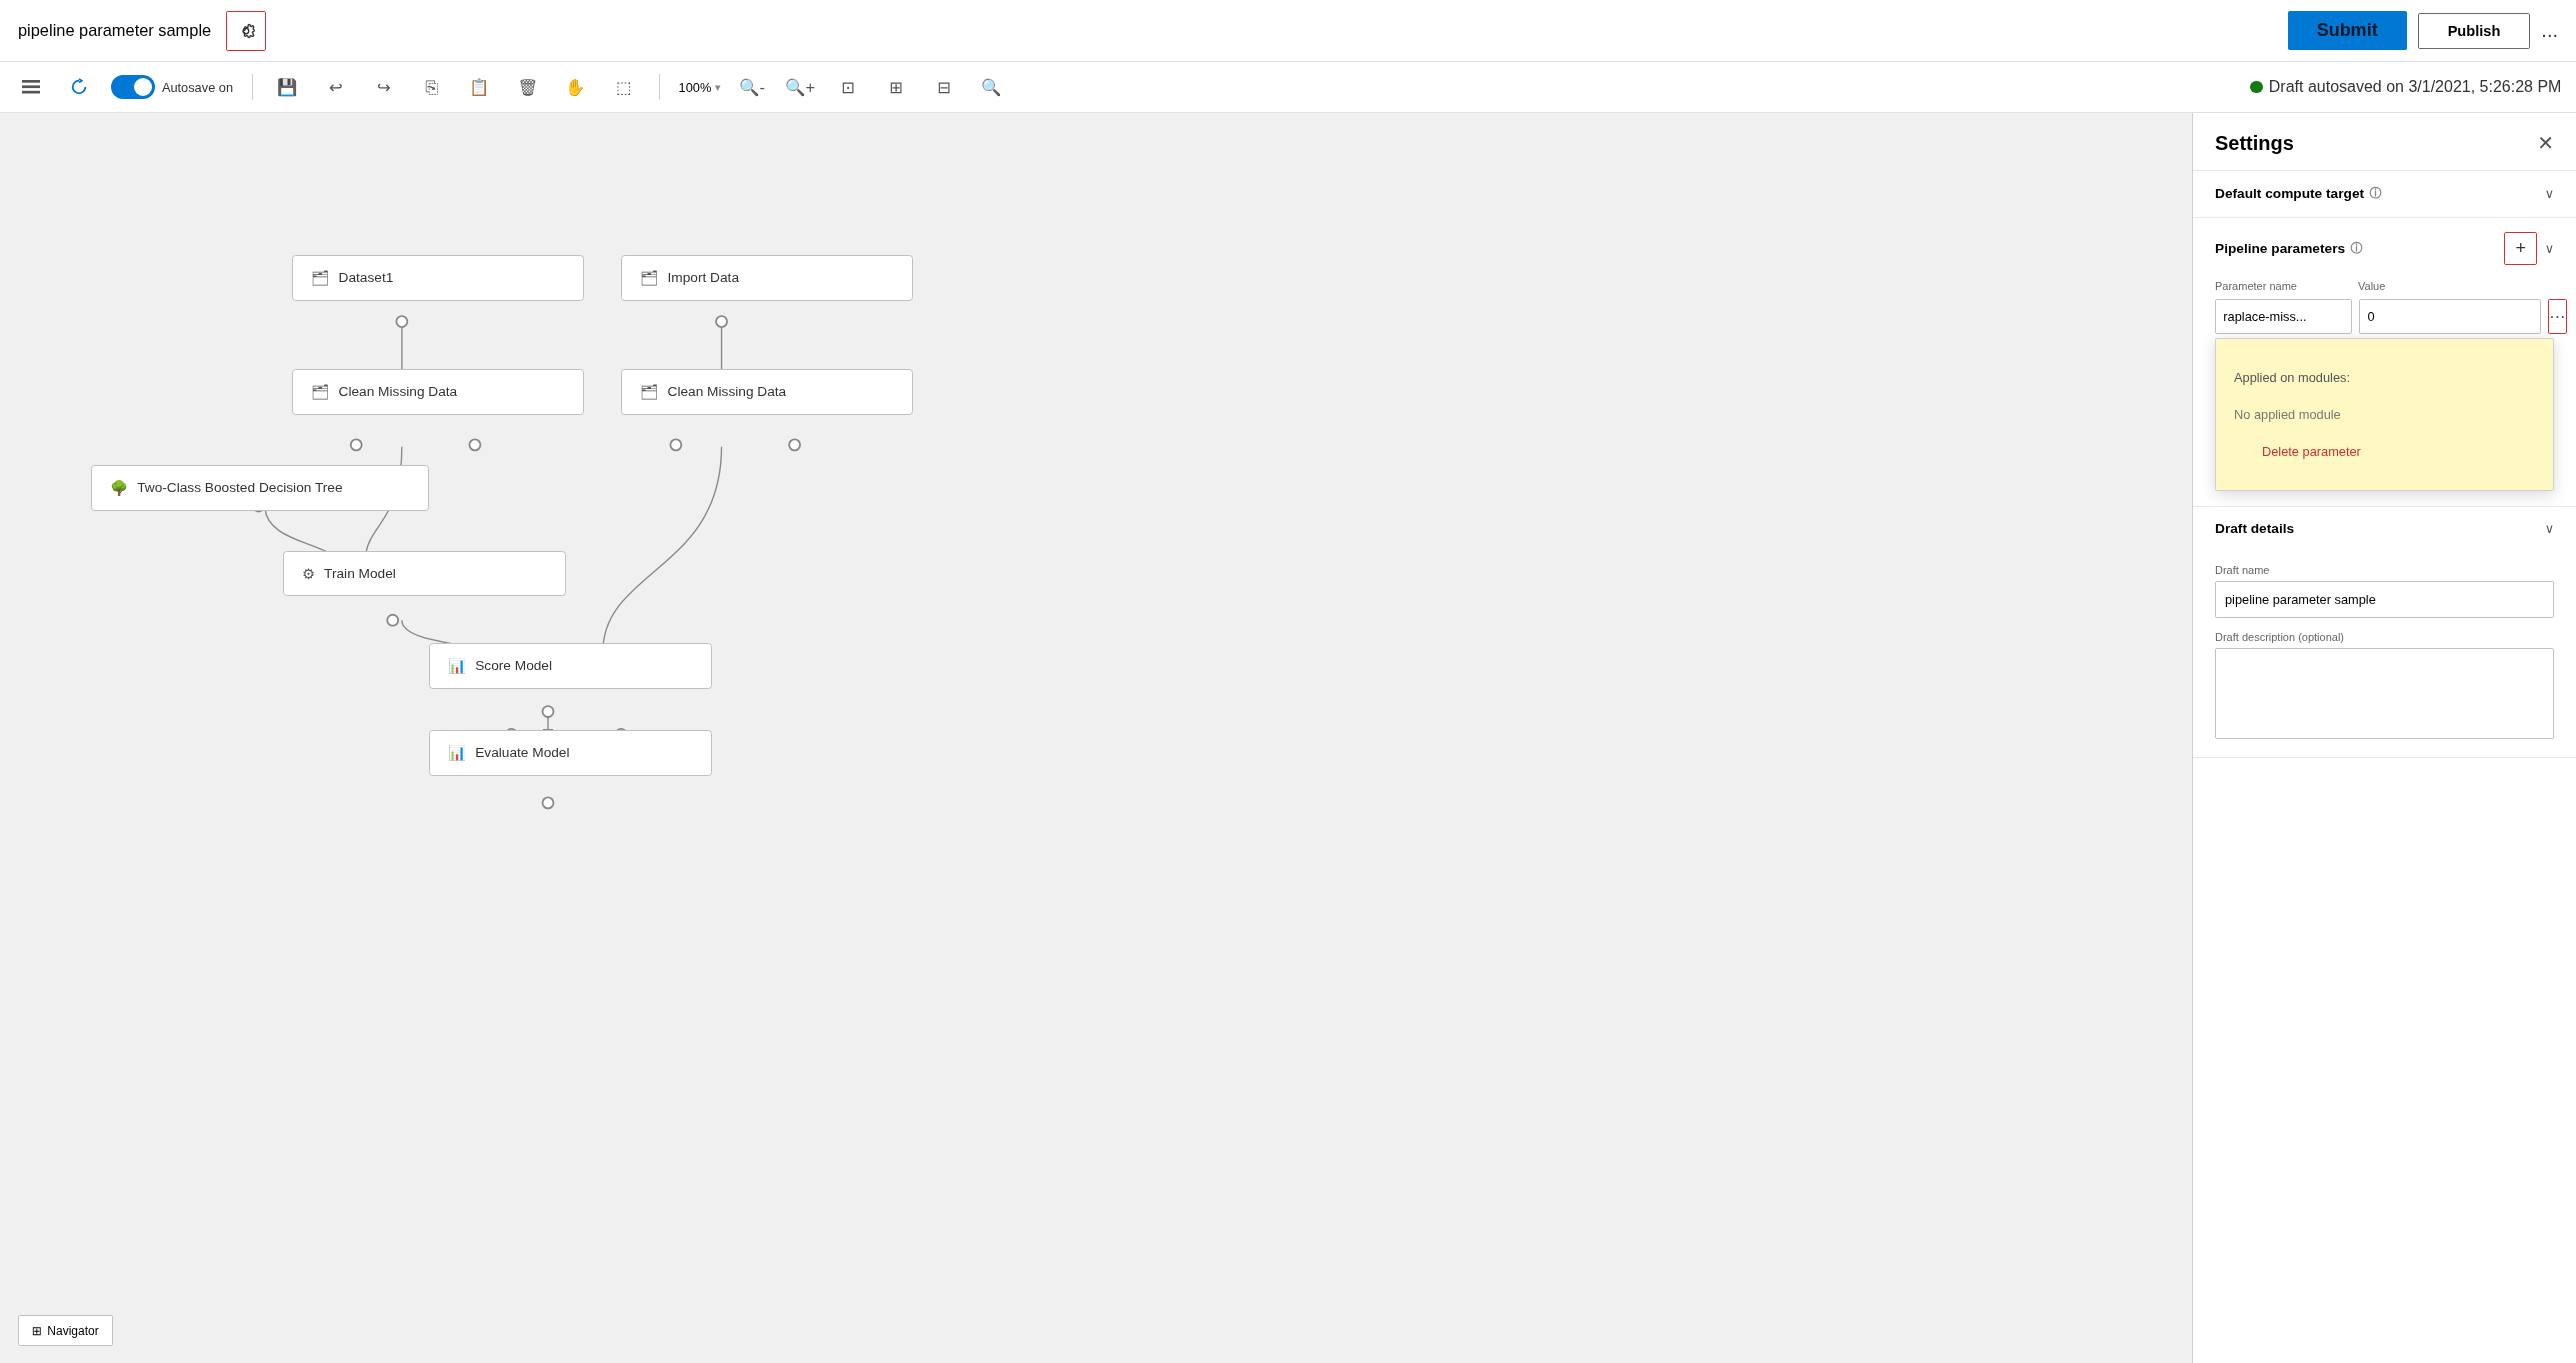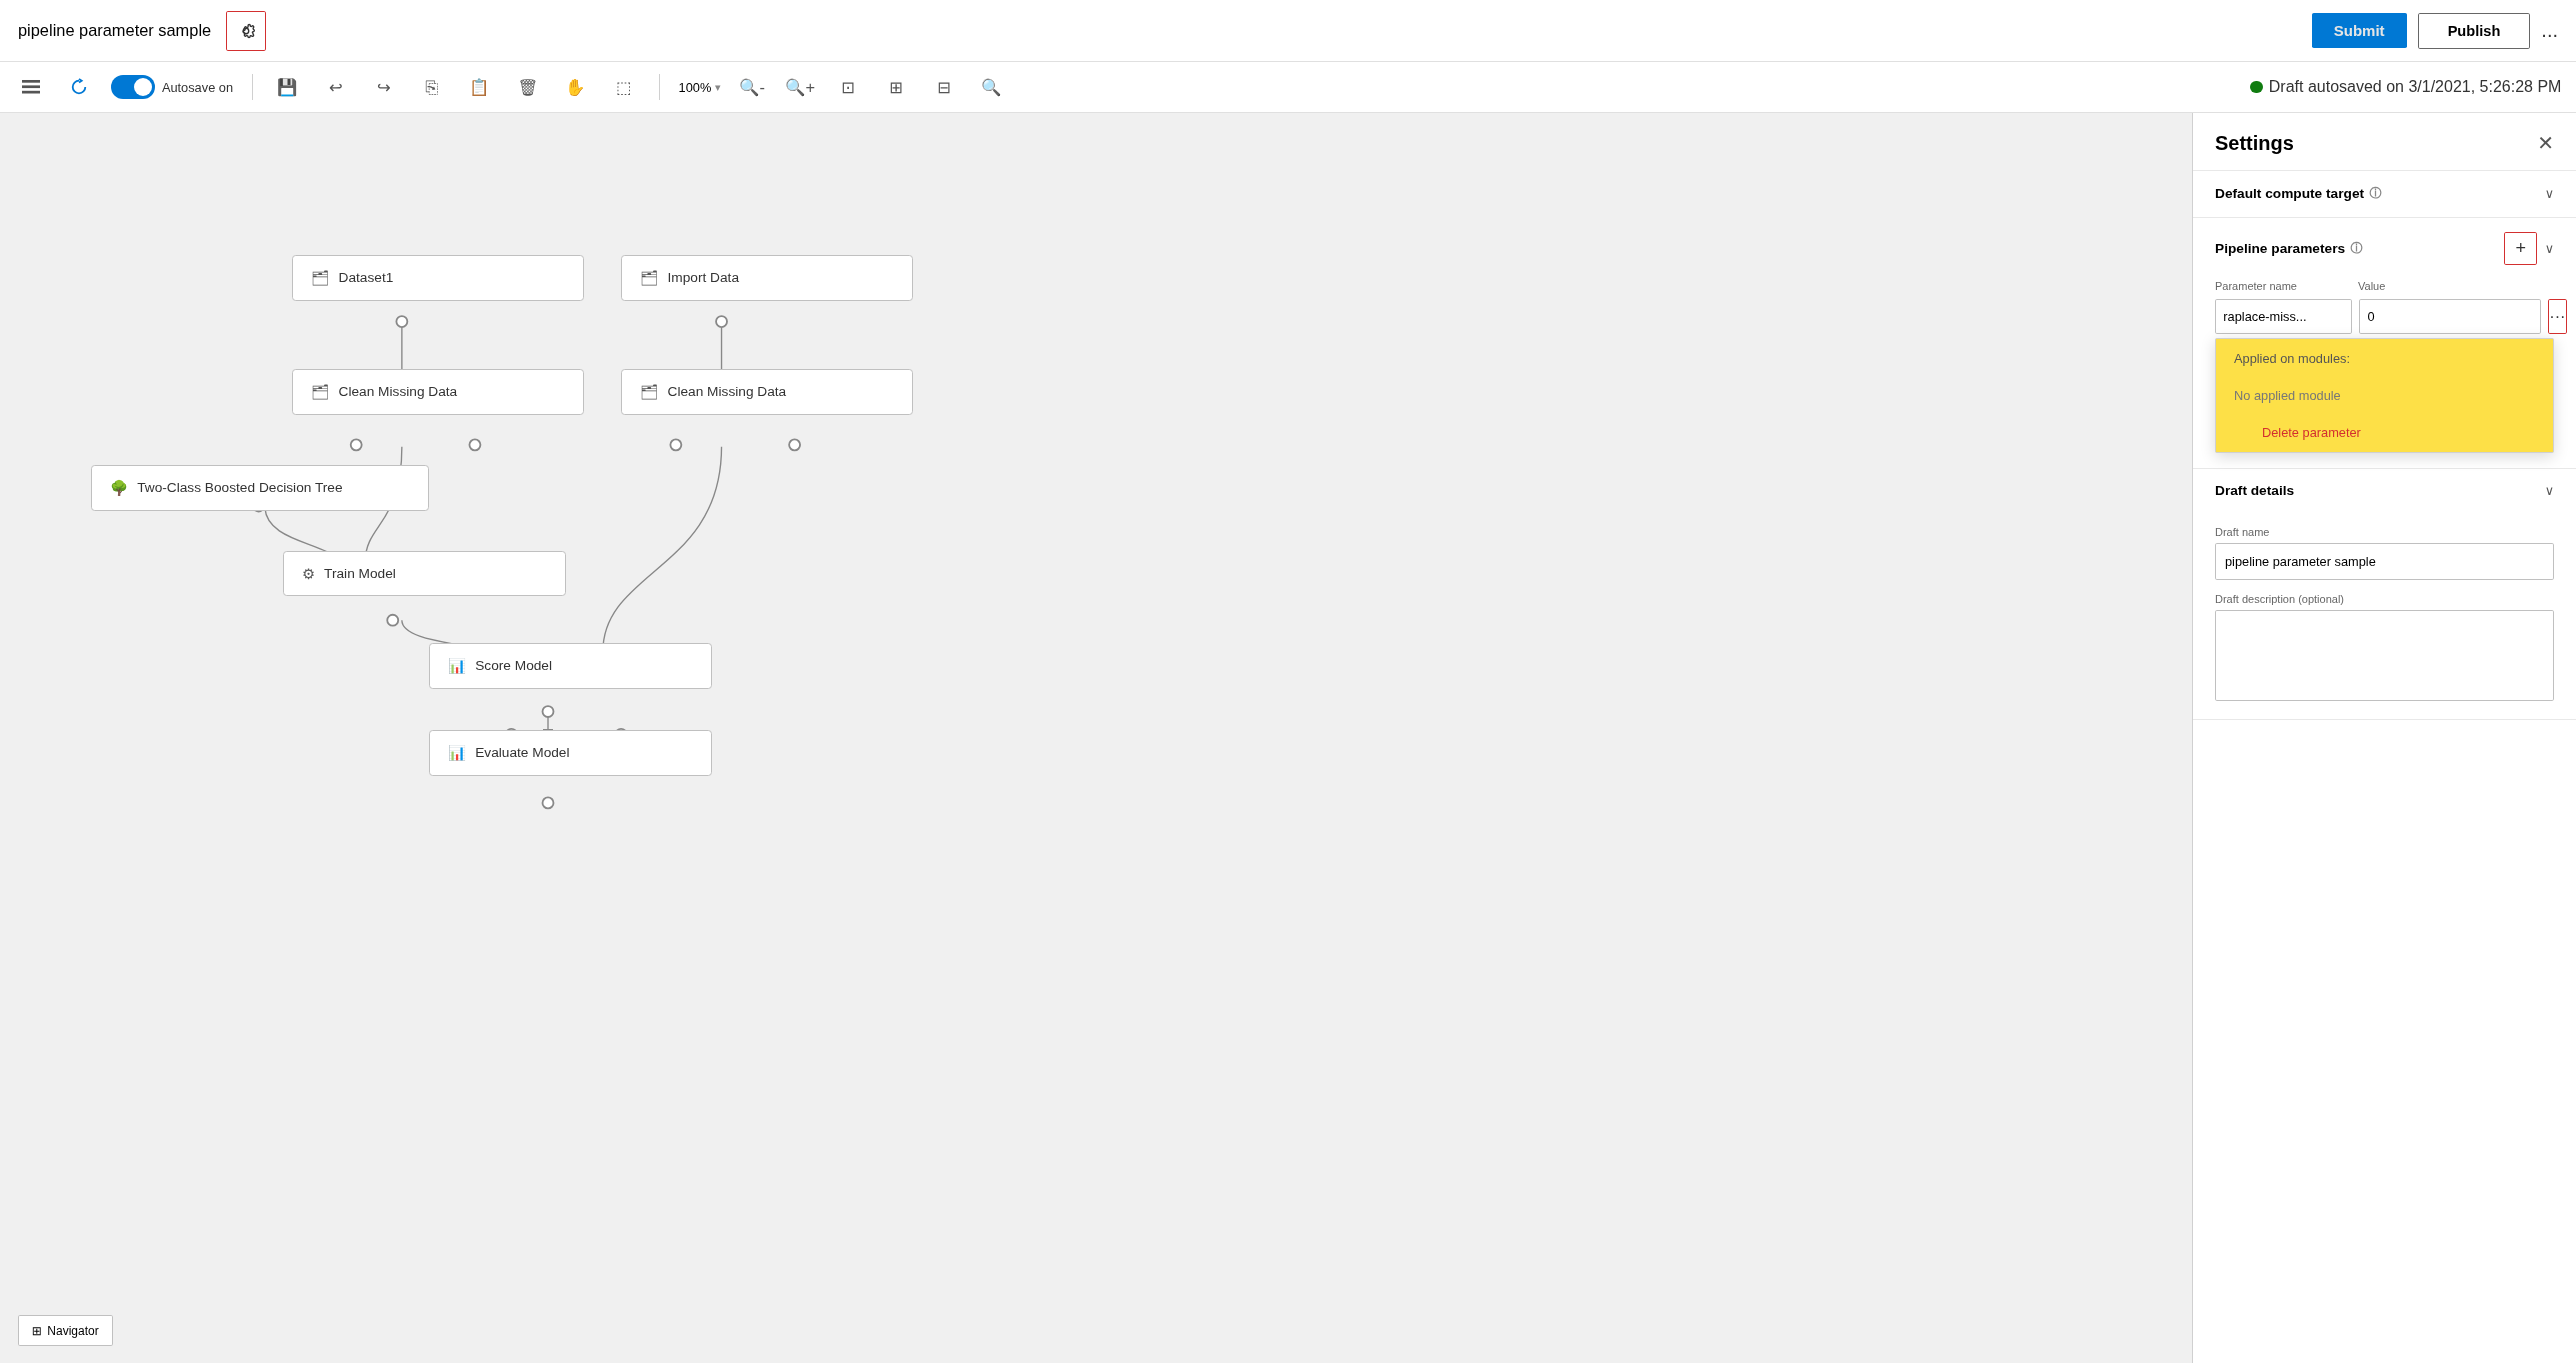--- a/index.html
+++ b/index.html
@@ -12,22 +12,22 @@
       padding: 0 18px; gap: 14.6px;
     }
     .title-text { font-size: 16.4px; font-weight: 400; color: #000; }
     .settings-icon-btn {
       width: 40px; height: 40px; border: 1.8px solid #d32f2f;
       background: #fff; cursor: pointer; display: flex; align-items: center; justify-content: center;
       border-radius: 1.8px;
     }
     .title-bar-right { margin-left: auto; display: flex; align-items: center; gap: 11px; }
     .btn-submit {
-      background: #0078d4; color: #e5e5e5; border: none; padding: 9px 22px;
-      font-size: 15px; cursor: pointer; border-radius: 1.8px; font-weight: 600;
+      background: #0078d4; color: #0f172a; border: none; padding: 9px 29px;
+      font-size: 18px; cursor: pointer; border-radius: 1.8px; font-weight: 600;
     }
     .btn-publish {
       background: #fff; color: #000; border: 1.4px solid #666; padding: 9px 29px;
       font-size: 14.6px; cursor: pointer; border-radius: 1.8px; font-weight: 600;
     }
     .more-btn { background: none; border: none; cursor: pointer; font-size: 20px; color: #333; }
 
     
     .toolbar {
       display: flex; align-items: center; height: 51px;
@@ -125,23 +125,23 @@
     }
     .plus-btn {
       width: 33px; height: 33px; border: 1.4px solid #d32f2f; background: #fff;
       cursor: pointer; display: flex; align-items: center; justify-content: center;
       font-size: 18px; color: #333; border-radius: 1.8px;
     }
     .pipeline-params-left { display: flex; align-items: center; gap: 5.5px; }
 
     
     .dropdown-menu {
-      position: absolute; background: #fde047; border: 0.9px solid #d0d0d0;
+      position: absolute; background: #fef9c3; border: 0.9px solid #d0d0d0;
       box-shadow: 0 3.7px 14.6px rgba(0,0,0,0.15); border-radius: 1.8px;
-      min-width: 219px; z-index: 100; padding: 1px 0;
+      min-width: 219px; z-index: 100; padding: 20px 0;
     }
     .dropdown-item {
       padding: 11px 18px; font-size: 12.8px; cursor: pointer; color: #333;
     }
     .dropdown-item.applied-header { color: #555; font-weight: 400; cursor: default; }
     .dropdown-item.no-module { color: #777; cursor: default; }
     .dropdown-item.delete { color: #d32f2f; margin-left: 28px; }
 
     
     .draft-section-content { padding: 0 22px 14.6px; }

